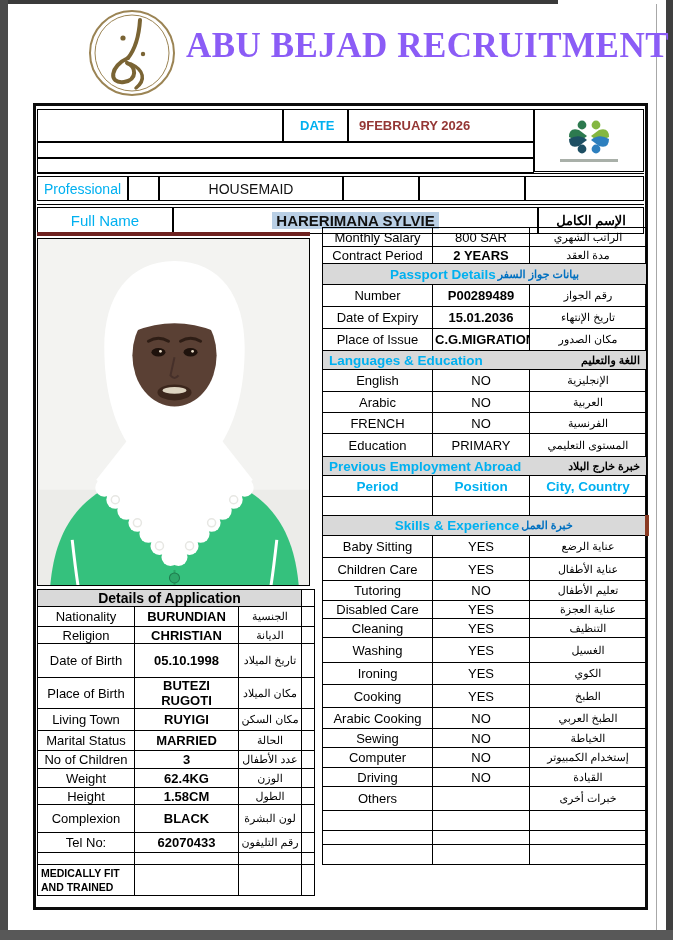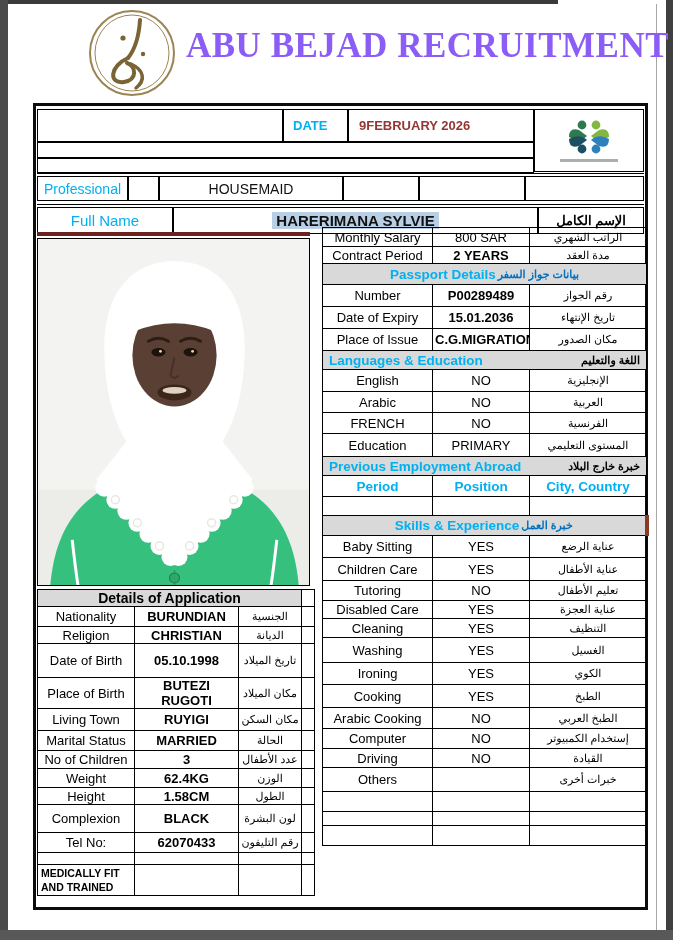--- a/index.html
+++ b/index.html
@@ -23,21 +23,21 @@
            color:#8b5cf6; letter-spacing:0.5px; white-space:nowrap; }
 
   
   .frame { position:absolute; left:25px; top:99px; width:615px; height:807px;
            border:3px solid #0c0c0c; background:#fff; }
 
   .cell { position:absolute; border:1px solid #000; background:#fff; display:flex; align-items:center; }
   .hline { position:absolute; left:1px; width:607px; height:1px; background:#000; }
 
   .lbl-cyan { color:#00b0f0; }
-  .date-lbl { font-weight:bold; font-size:13px; padding-left:9px; }
+  .date-lbl { font-weight:bold; font-size:13px; padding-left:16px; }
   .date-val { font-weight:bold; font-size:13px; color:#943634; padding-left:10px; }
   .prof-lbl { font-size:14px; padding-left:6px; }
   .center-txt { justify-content:center; }
   .housemaid { font-size:14px; color:#111; }
   .fullname-lbl { font-size:15px; }
   .fullname-val { font-weight:bold; font-size:15px; color:#111; background:#b9cfe5; padding:0 4px; }
   .fullname-ar { font-weight:bold; font-size:13px; direction:rtl; }
 
   .redline { position:absolute; left:1px; top:126px; width:273px; height:4px; background:#6e2220; }
   .photo { position:absolute; left:1px; top:132px; width:273px; height:348px; border:1px solid #000; background:#f3f3f1; overflow:hidden; }
@@ -401,20 +401,25 @@
           <tr style="height: 23px;">
             <td>Cooking</td>
             <td>YES</td>
             <td class="ar">الطبخ</td>
           </tr>
           <tr style="height: 21px;">
             <td>Arabic Cooking</td>
             <td>NO</td>
             <td class="ar">الطبخ العربي</td>
           </tr>
+          <tr style="height: 19px;">
+            <td>Sewing</td>
+            <td>NO</td>
+            <td class="ar">الخياطة</td>
+          </tr>
           <tr style="height: 20px;">
             <td>Computer</td>
             <td>NO</td>
             <td class="ar">إستخدام الكمبيوتر</td>
           </tr>
           <tr style="height: 19px;">
             <td>Driving</td>
             <td>NO</td>
             <td class="ar">القيادة</td>
           </tr>

